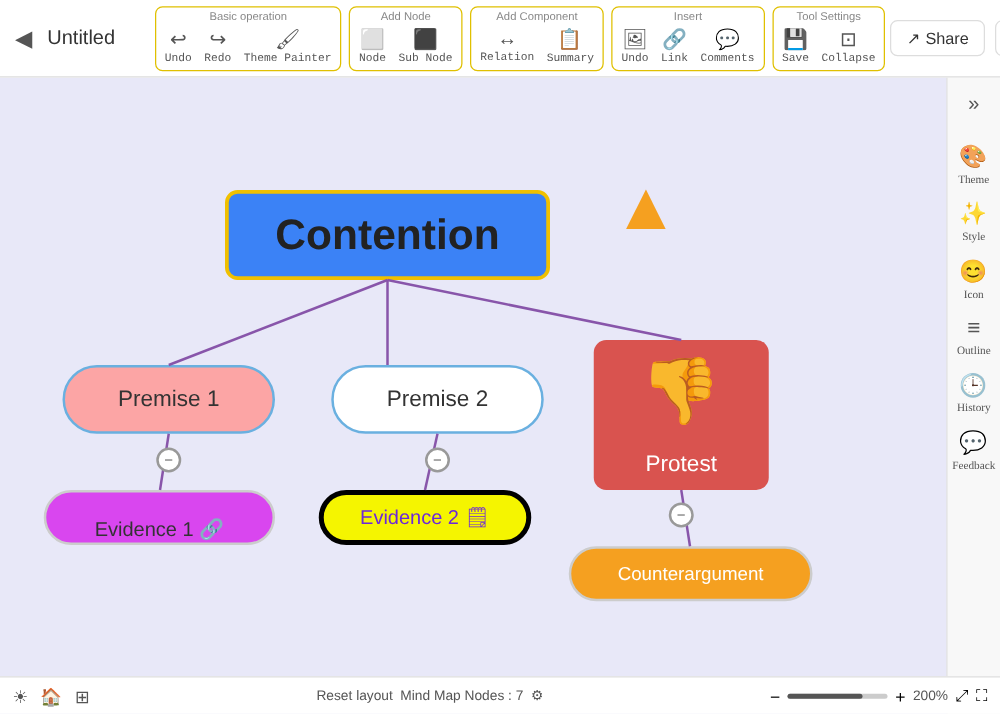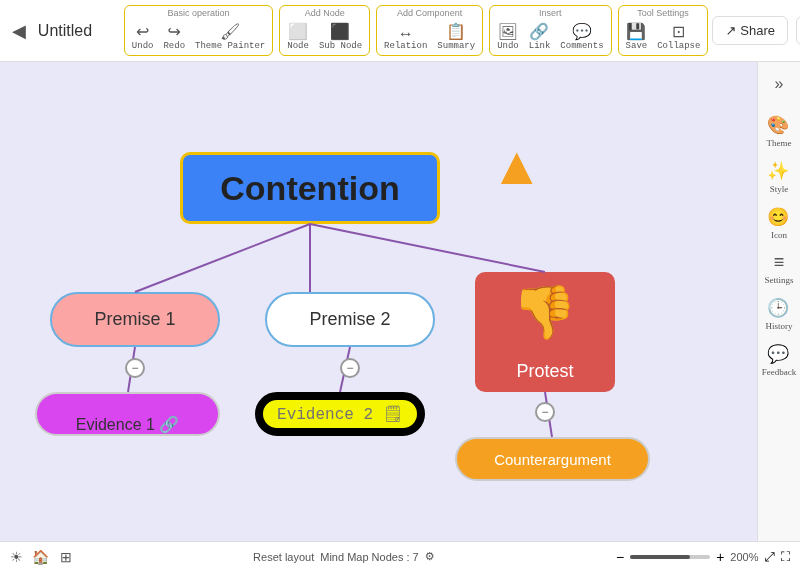--- a/index.html
+++ b/index.html
@@ -216,26 +216,25 @@
       display: flex; align-items: flex-end; justify-content: center;
       font-size: 16px; color: #333;
       cursor: pointer;
     }
 
     .node-evidence2 {
       position: absolute;
       left: 255px; top: 330px;
       width: 170px; height: 44px;
       background: #f5f500;
-      border: 8px solid #000000;
+      border: 4px solid #000000;
       border-radius: 22px;
       display: flex; align-items: center; justify-content: center;
-      font-size: 16px; color: #737373;
-      cursor: pointer;
-      font-family: Liberation Mono, monospace;
+      font-size: 16px; color: #6d28d9;
+      cursor: pointer;
     }
 
     .node-counterargument {
       position: absolute;
       left: 455px; top: 375px;
       width: 195px; height: 44px;
       background: #f5a020;
       border: 2px solid #ccc;
       border-radius: 22px;
       display: flex; align-items: center; justify-content: center;
@@ -437,21 +436,21 @@
     <div class="sidebar-tool">
       <span class="s-icon">✨</span>
       <span class="s-label">Style</span>
     </div>
     <div class="sidebar-tool">
       <span class="s-icon">😊</span>
       <span class="s-label">Icon</span>
     </div>
     <div class="sidebar-tool">
       <span class="s-icon">≡</span>
-      <span class="s-label">Settings</span>
+      <span class="s-label">Outline</span>
     </div>
     <div class="sidebar-tool">
       <span class="s-icon">🕒</span>
       <span class="s-label">History</span>
     </div>
     <div class="sidebar-tool">
       <span class="s-icon">💬</span>
       <span class="s-label">Feedback</span>
     </div>
   </div>

